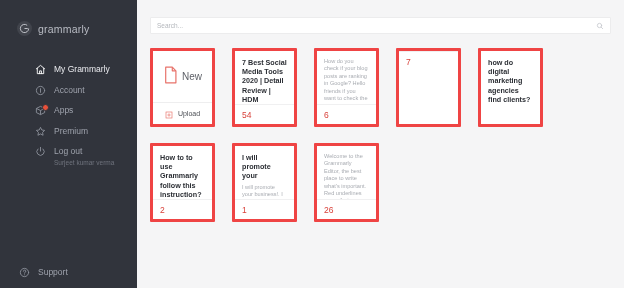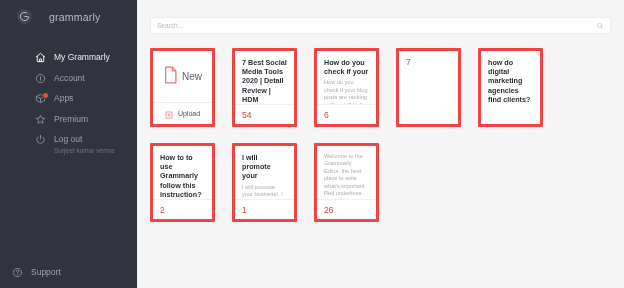--- a/index.html
+++ b/index.html
@@ -25,22 +25,22 @@
     width: 137px;
     height: 288px;
     background: #31343c;
     box-sizing: border-box;
     position: relative;
     flex: 0 0 137px;
   }
   .brand {
     display: flex;
     align-items: center;
-    gap: 17px;
-    padding: 9px 0 0 17px;
+    gap: 6px;
+    padding: 21px 0 0 17px;
   }
   .brand-mark {
     width: 15px;
     height: 15px;
     border-radius: 50%;
     background: #41444c;
     position: relative;
     flex: 0 0 15px;
   }
   .brand-mark svg { position: absolute; left: 2px; top: 2px; }
@@ -95,21 +95,21 @@
     top: 0px;
     border: 1px solid #31343c;
   }
   .nav-stack { display:flex; flex-direction: column; }
 
   .support {
     position: absolute;
     bottom: 10px;
     left: 0;
     width: 100%;
-    padding-left: 12px;
+    padding-left: 19px;
     box-sizing: border-box;
     display: flex;
     align-items: center;
     gap: 8px;
   }
 
   
   .main {
     flex: 1 1 auto;
     height: 288px;
@@ -361,21 +361,20 @@
           <p class="doc-title">7 Best Social Media Tools 2020 | Detail Review | HDM</p>
           <p class="doc-excerpt">Welcome to my social media tools 2020 review. I'll show how</p>
         </div>
         <div class="doc-foot">
           <span class="doc-count">54</span>
         </div>
       </div>
 
       <div class="card">
         <div class="doc-body">
-          <p class="doc-title">How do you check if your</p>
           <p class="doc-excerpt">How do you check if your blog posts are ranking in Google? Hello friends if you want to check the</p>
         </div>
         <div class="doc-foot">
           <span class="doc-count">6</span>
         </div>
       </div>
 
       <div class="card">
         <div class="doc-foot">
           <span class="doc-count">7</span>

